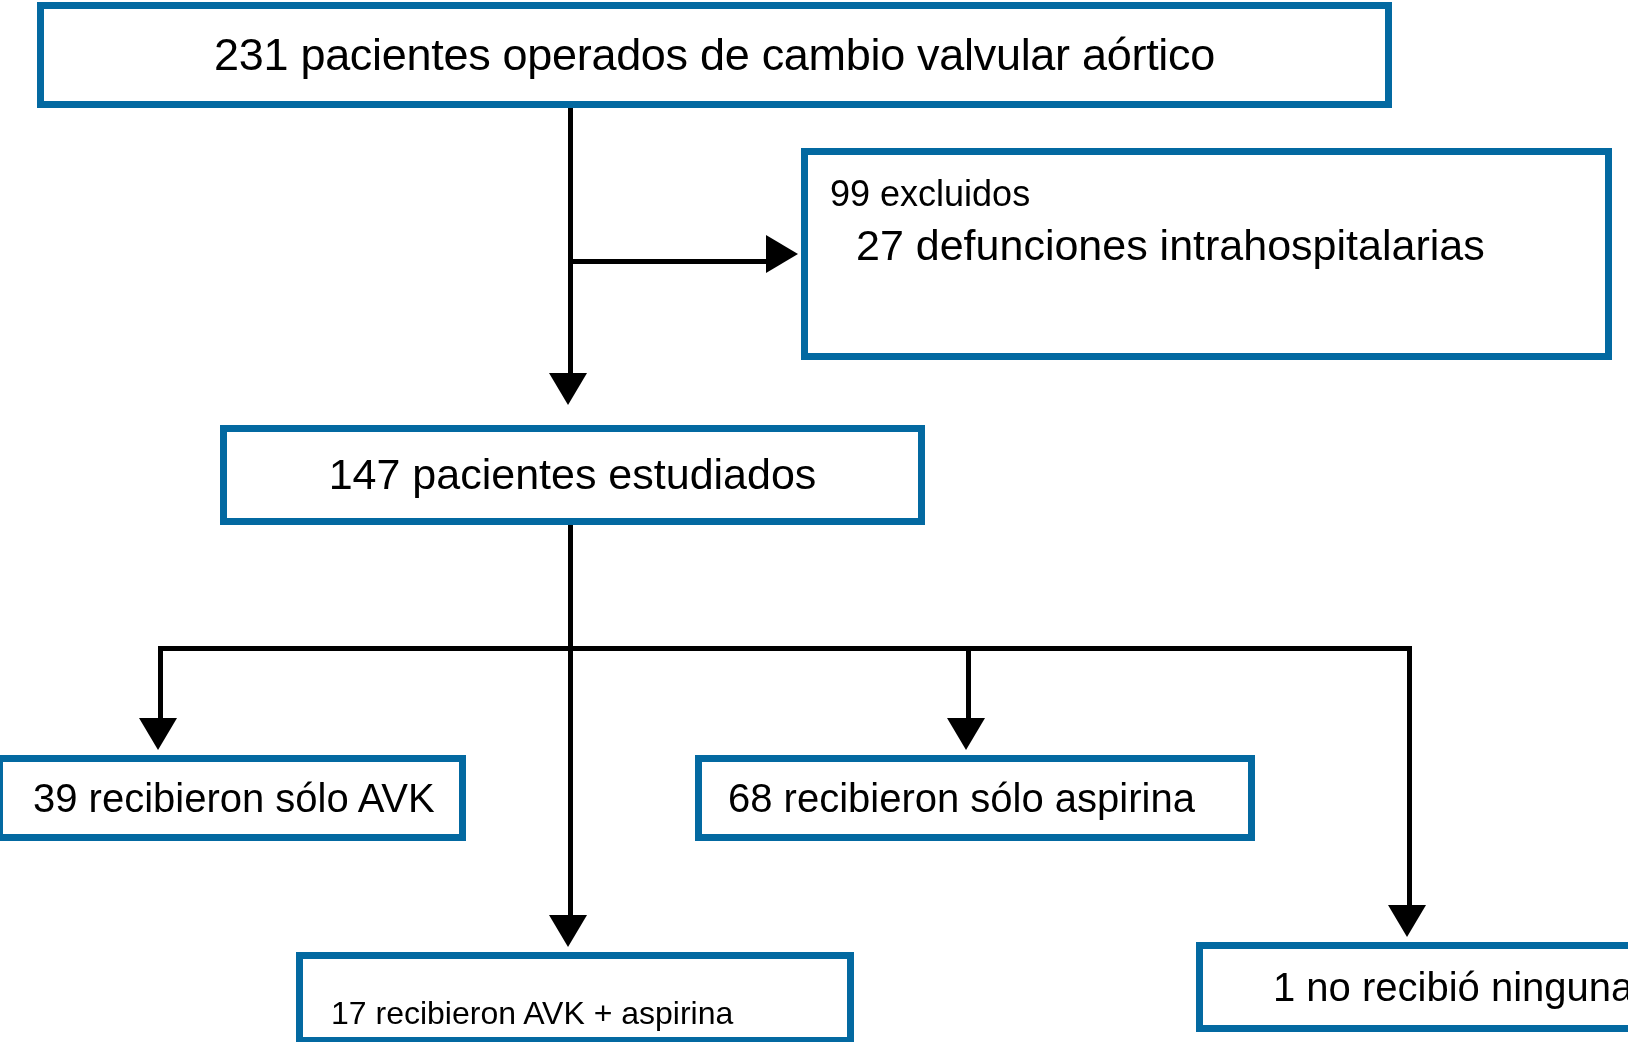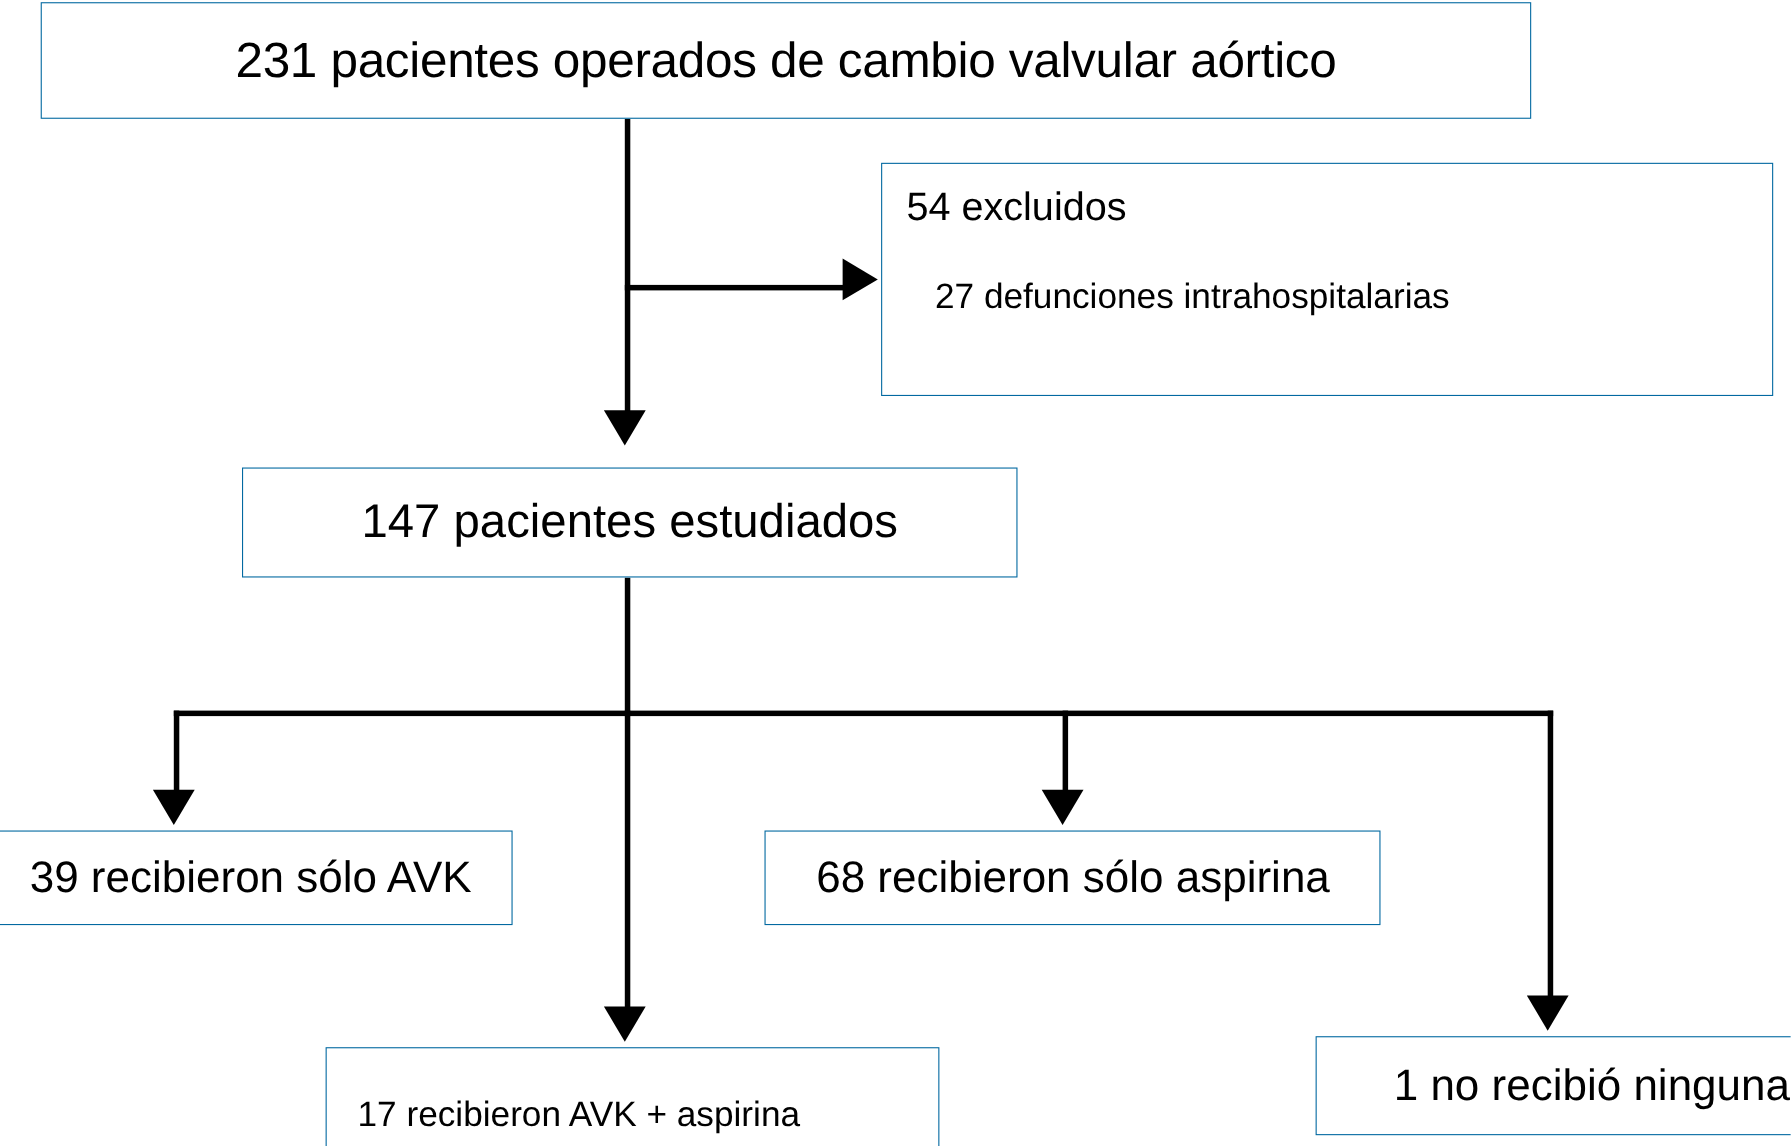--- a/index.html
+++ b/index.html
@@ -16,21 +16,21 @@
     width: 1628px;
     height: 1042px;
     background: #ffffff;
     overflow: hidden;
   }
 
   
   .node {
     position: absolute;
     box-sizing: border-box;
-    border: 1px solid #0369a1;
+    border: 7px solid #0369a1;
     background: #ffffff;
     display: flex;
     align-items: center;
     z-index: 3;
   }
   .node.center { justify-content: center; }
   .node .node-text {
     display: block;
     line-height: 1.15;
     white-space: pre;
@@ -52,45 +52,44 @@
   }
   #node-excluded .excl-list { display:block; }
   #node-excluded .excl-head {
     display: block;
     font-size: 36px;
     line-height: 1.30;
     white-space: pre;
   }
   #node-excluded .excl-item {
     display: block;
-    font-size: 32px;
+    font-size: 43px;
     line-height: 1.30;
     white-space: pre;
     padding-left: 26px;
-    margin-top: 37px;
   }
 
   #node-studied {
     left: 220px; top: 425px;
     width: 705px; height: 100px;
     justify-content: center;
   }
   #node-studied .node-text { font-size: 43px; }
 
   #node-avk {
     left: -4px; top: 755px;
     width: 470px; height: 86px;
     padding-left: 30px;
   }
   #node-avk .node-text { font-size: 40px; }
 
   #node-aspirin {
     left: 695px; top: 755px;
     width: 560px; height: 86px;
-    padding-left: 46px;
+    padding-left: 26px;
   }
   #node-aspirin .node-text { font-size: 40px; }
 
   #node-both {
     left: 296px; top: 952px;
     width: 558px; height: 92px;
     padding-left: 28px;
   }
   #node-both .node-text { font-size: 32px; margin-top: 31px; }
 
@@ -183,21 +182,21 @@
 
   <div class="conn vline" id="drop-right"></div>
   <div class="arrow-down" id="drop-right-arrow"></div>
 
   <div class="node center" id="node-enrolled">
     <span class="node-text">231 pacientes operados de cambio valvular aórtico</span>
   </div>
 
   <div class="node" id="node-excluded">
     <span class="excl-list">
-      <span class="excl-head">54 excluidos</span>
+      <span class="excl-head">99 excluidos</span>
       <span class="excl-item">27 defunciones intrahospitalarias</span>
     </span>
   </div>
 
   <div class="node center" id="node-studied">
     <span class="node-text">147 pacientes estudiados</span>
   </div>
 
   <div class="node" id="node-avk">
     <span class="node-text">39 recibieron sólo AVK</span>

